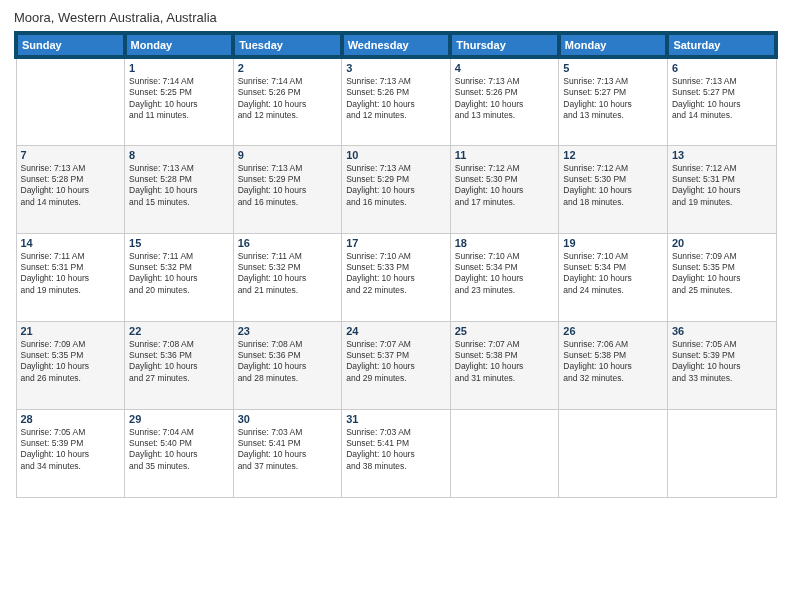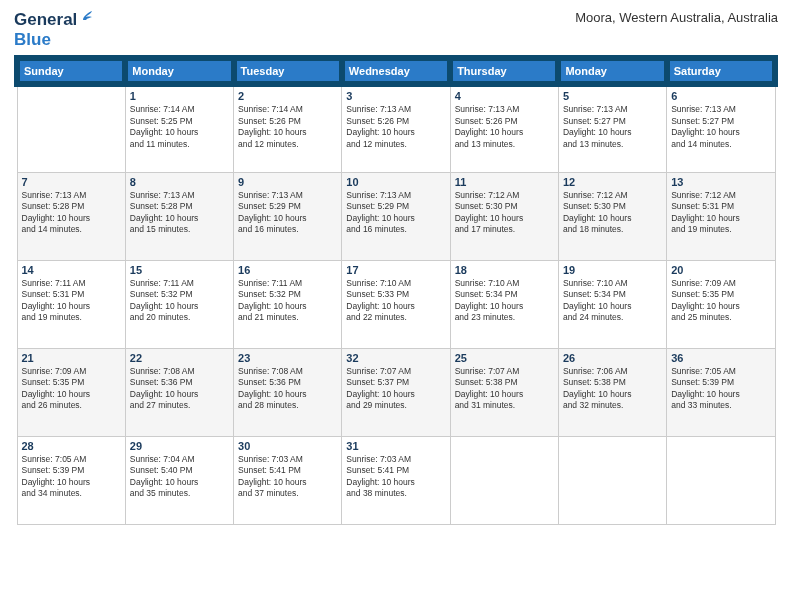--- a/index.html
+++ b/index.html
@@ -43,21 +43,21 @@
       border-collapse: collapse;
       table-layout: fixed;
     }
     .calendar-table th {
       background-color: #2b7bc8;
       color: #fff;
       font-size: 11px;
       font-weight: bold;
       padding: 4px 4px;
       text-align: left;
-      border: 6px solid #0c4a6e;
+      border: 4px solid #0c4a6e;
     }
     .calendar-table td {
       border: 1px solid #ccc;
       vertical-align: top;
       padding: 3px 4px;
       font-size: 9px;
       color: #333;
       height: 88px;
     }
     .day-number {
@@ -83,33 +83,20 @@
     }
     .calendar-table thead tr th {
       background: #2b7bc8;
     }
   </style>
 </head>
 <body>
 
 <div class="page">
   <div class="header">
-    <div class="logo">
-      <div style="display:flex; align-items:center; gap:2px;">
-        <div style="position:relative;">
-          <div style="font-size:17px; font-weight:bold; color:#1a3a5c; line-height:1.15;">
-            General<span style="display:inline-block; width:0;"></span>
-            <svg style="position:absolute; top:0; right:-16px;" width="14" height="14" viewBox="0 0 14 14">
-              <path d="M4 10 C4 6, 10 2, 13 1 C12 4, 8 5, 7 7 C10 6, 13 7, 13 7 C11 8, 8 8, 7 10 Z" fill="#2b7bc8"></path>
-            </svg>
-          </div>
-          <div style="font-size:17px; font-weight:bold; color:#2b7bc8; line-height:1.15; margin-top:0px;">Blue</div>
-        </div>
-      </div>
-    </div>
     <div class="title-block">
       <div class="location">Moora, Western Australia, Australia</div>
     </div>
   </div>
 
   <table class="calendar-table">
     <thead>
       <tr>
       <th>Sunday</th>
           <th>Monday</th>
@@ -215,21 +202,21 @@
           </td>
           <td>
             <span class="day-number">22</span>
             <div class="cell-text">Sunrise: 7:08 AM<br>Sunset: 5:36 PM<br>Daylight: 10 hours<br>and 27 minutes.</div>
           </td>
           <td>
             <span class="day-number">23</span>
             <div class="cell-text">Sunrise: 7:08 AM<br>Sunset: 5:36 PM<br>Daylight: 10 hours<br>and 28 minutes.</div>
           </td>
           <td>
-            <span class="day-number">32</span>
+            <span class="day-number">24</span>
             <div class="cell-text">Sunrise: 7:07 AM<br>Sunset: 5:37 PM<br>Daylight: 10 hours<br>and 29 minutes.</div>
           </td>
           <td>
             <span class="day-number">25</span>
             <div class="cell-text">Sunrise: 7:07 AM<br>Sunset: 5:38 PM<br>Daylight: 10 hours<br>and 31 minutes.</div>
           </td>
           <td>
             <span class="day-number">26</span>
             <div class="cell-text">Sunrise: 7:06 AM<br>Sunset: 5:38 PM<br>Daylight: 10 hours<br>and 32 minutes.</div>
           </td>

